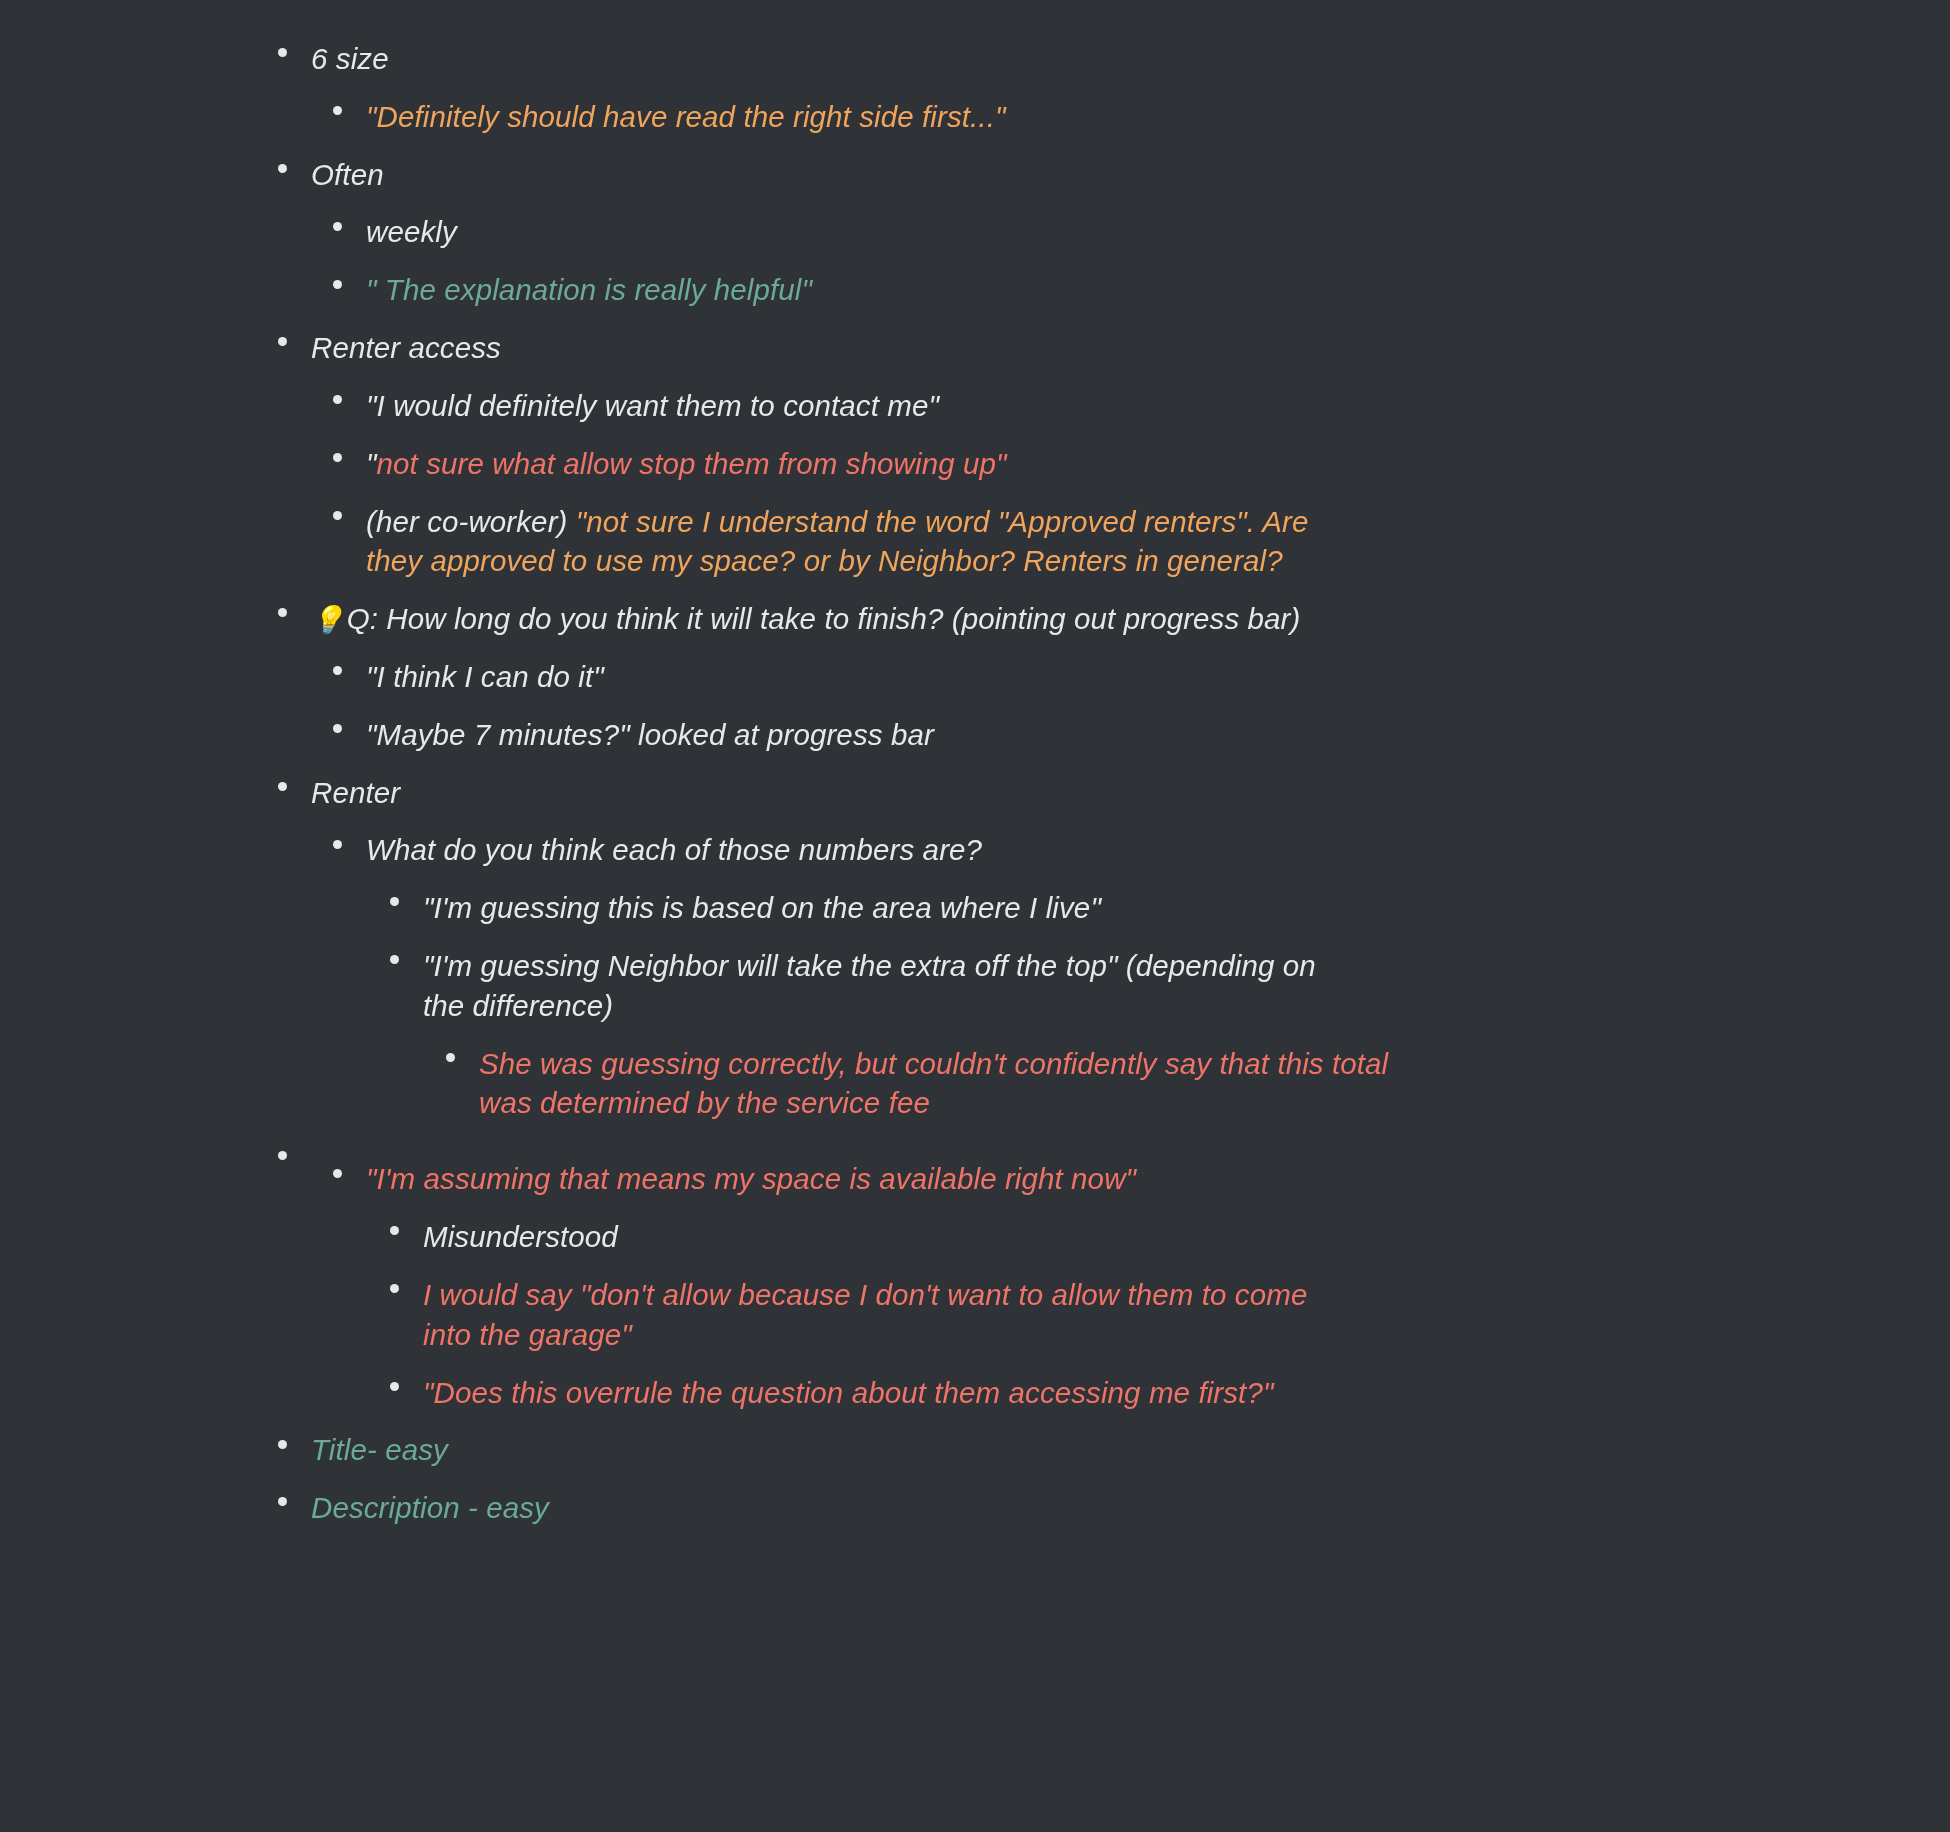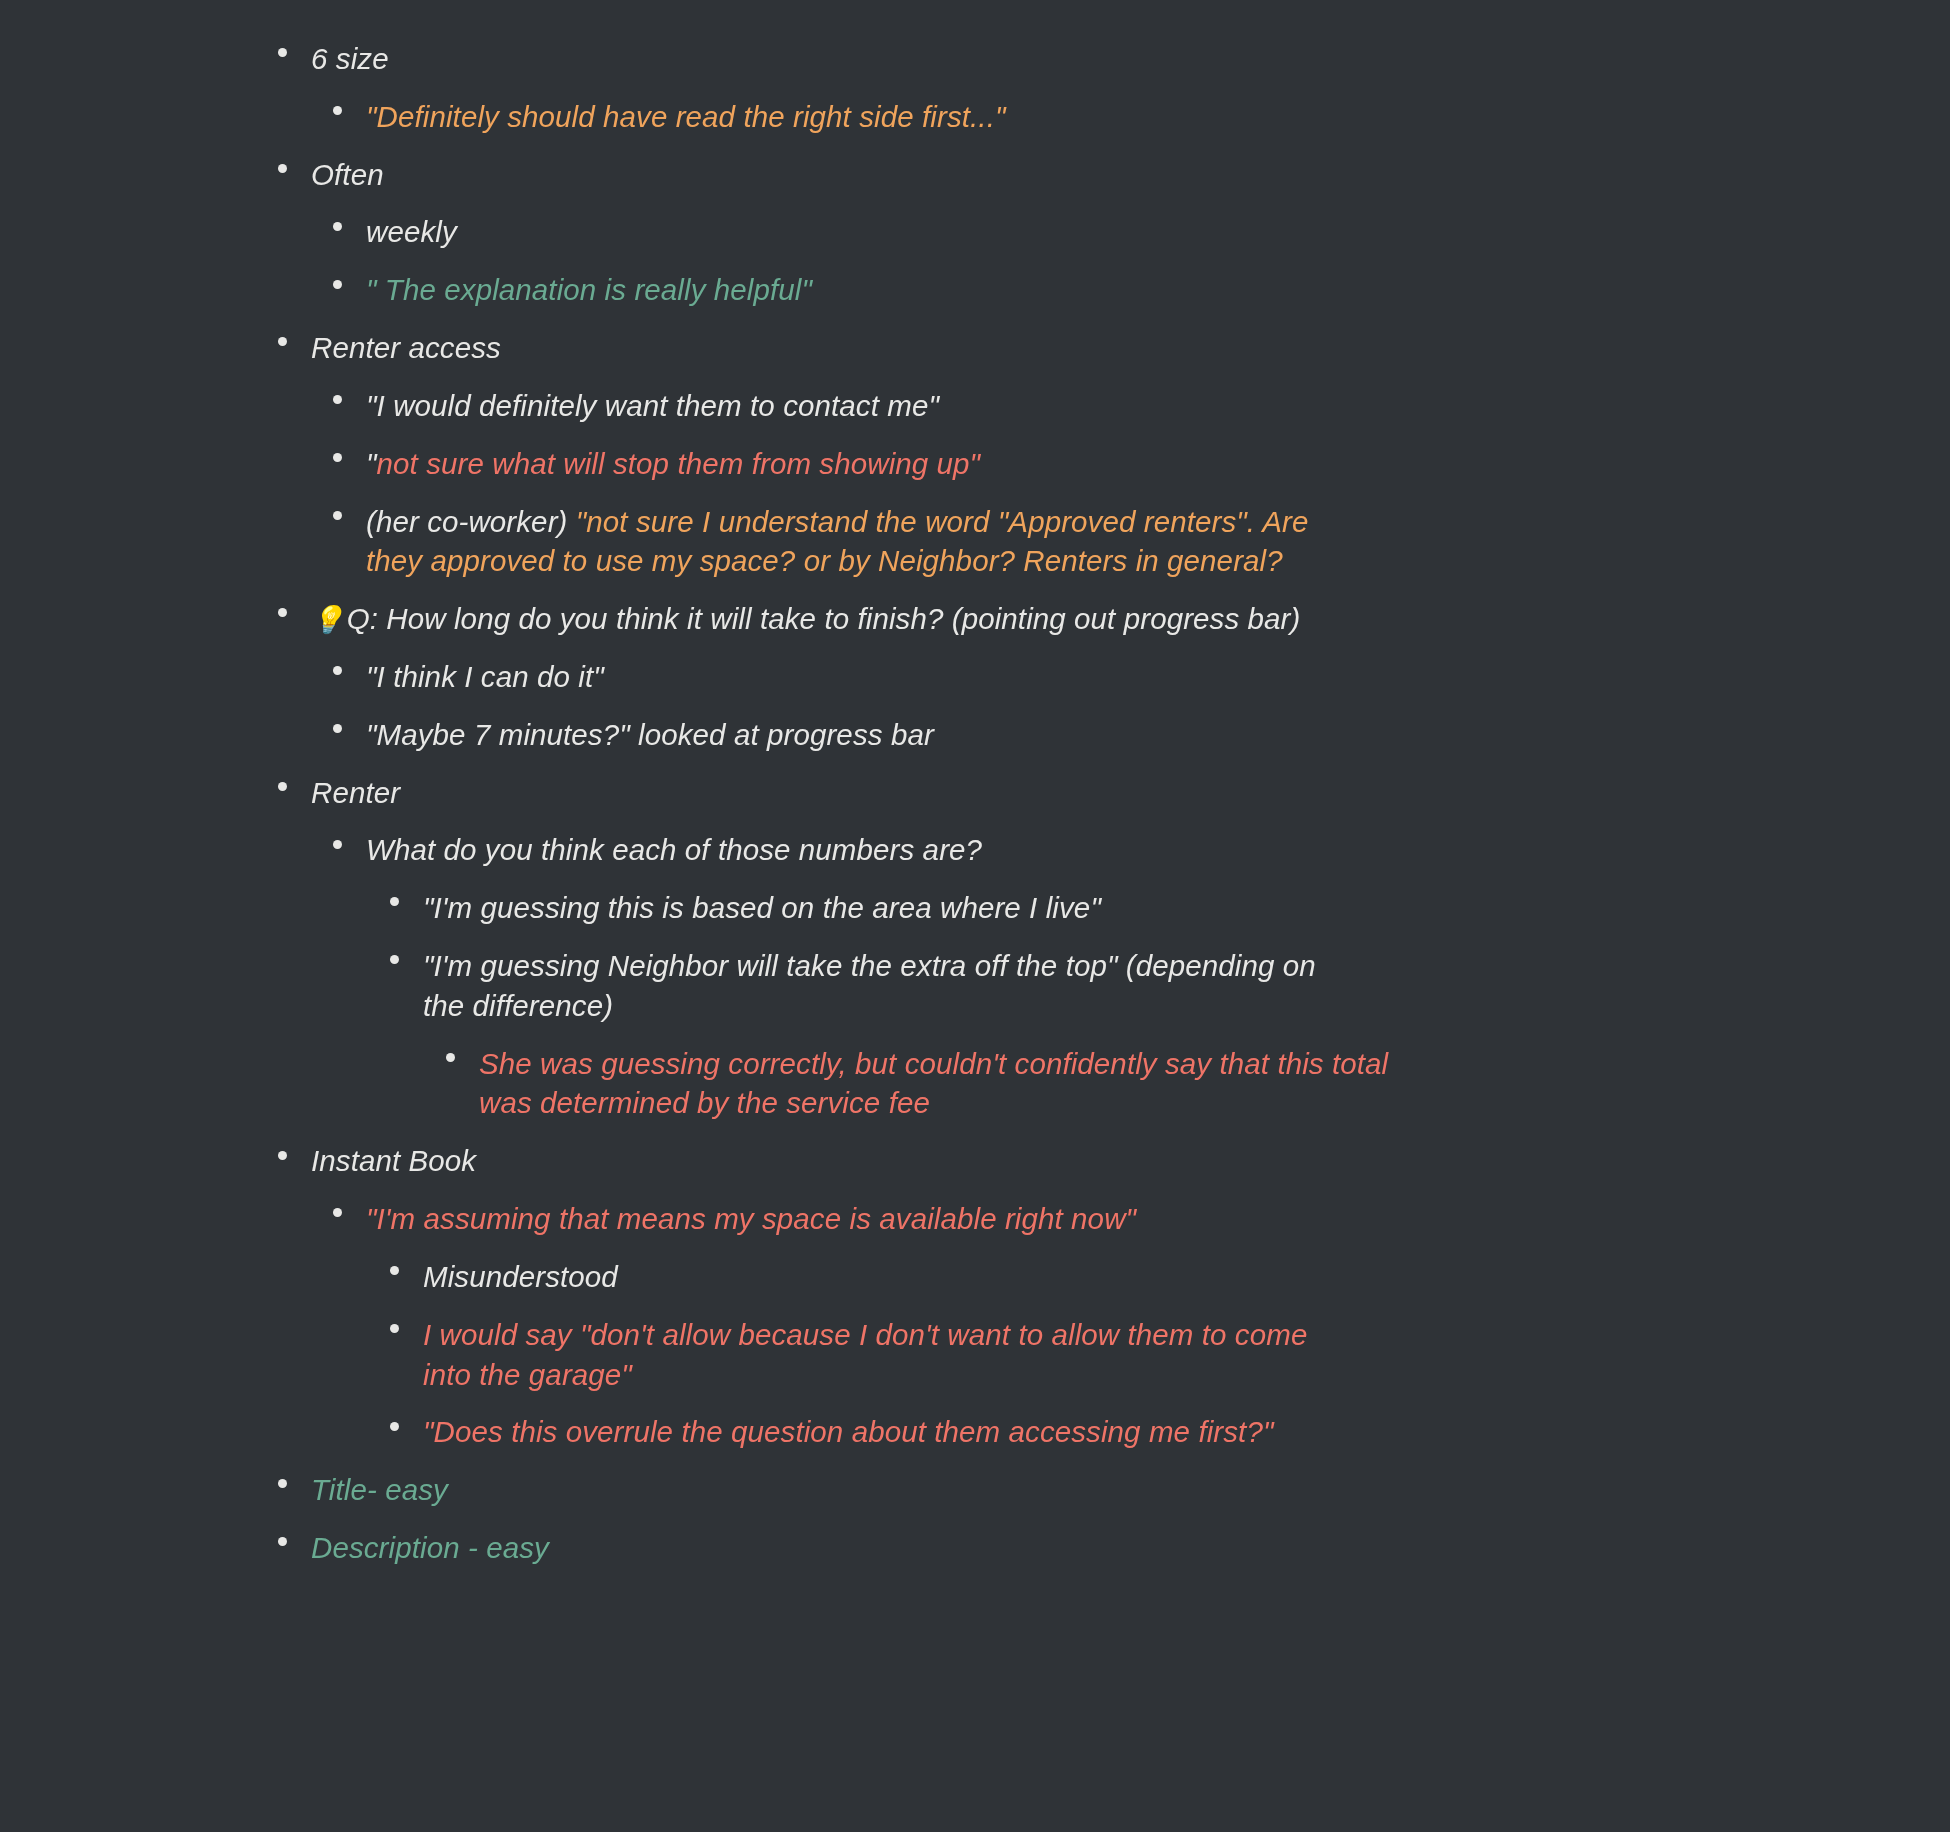--- a/index.html
+++ b/index.html
@@ -124,21 +124,21 @@
       <ul class="lvl2">
         <li class="node">
           <span class="row">
             <span class="bullet"></span>
             <span class="txt c-default">"I would definitely want them to contact me"</span>
           </span>
         </li>
         <li class="node">
           <span class="row">
             <span class="bullet"></span>
-            <span class="txt"><span class="c-default">"</span><span class="c-red">not sure what will stop them from showing up"</span></span>
+            <span class="txt"><span class="c-default">"</span><span class="c-red">not sure what allow stop them from showing up"</span></span>
           </span>
         </li>
         <li class="node">
           <span class="row">
             <span class="bullet"></span>
             <span class="txt wrapbox"><span class="c-default">(her co-worker) </span><span class="c-orange">"not sure I understand the word "Approved renters". Are they approved to use my space? or by Neighbor? Renters in general?</span></span>
           </span>
         </li>
       </ul>
     </li>
@@ -197,21 +197,20 @@
               </ul>
             </li>
           </ul>
         </li>
       </ul>
     </li>
 
     <li class="node">
       <span class="row">
         <span class="bullet"></span>
-        <span class="txt c-default">Instant Book</span>
       </span>
       <ul class="lvl2">
         <li class="node">
           <span class="row">
             <span class="bullet"></span>
             <span class="txt c-red">"I'm assuming that means my space is available right now"</span>
           </span>
           <ul class="lvl3">
             <li class="node">
               <span class="row">

